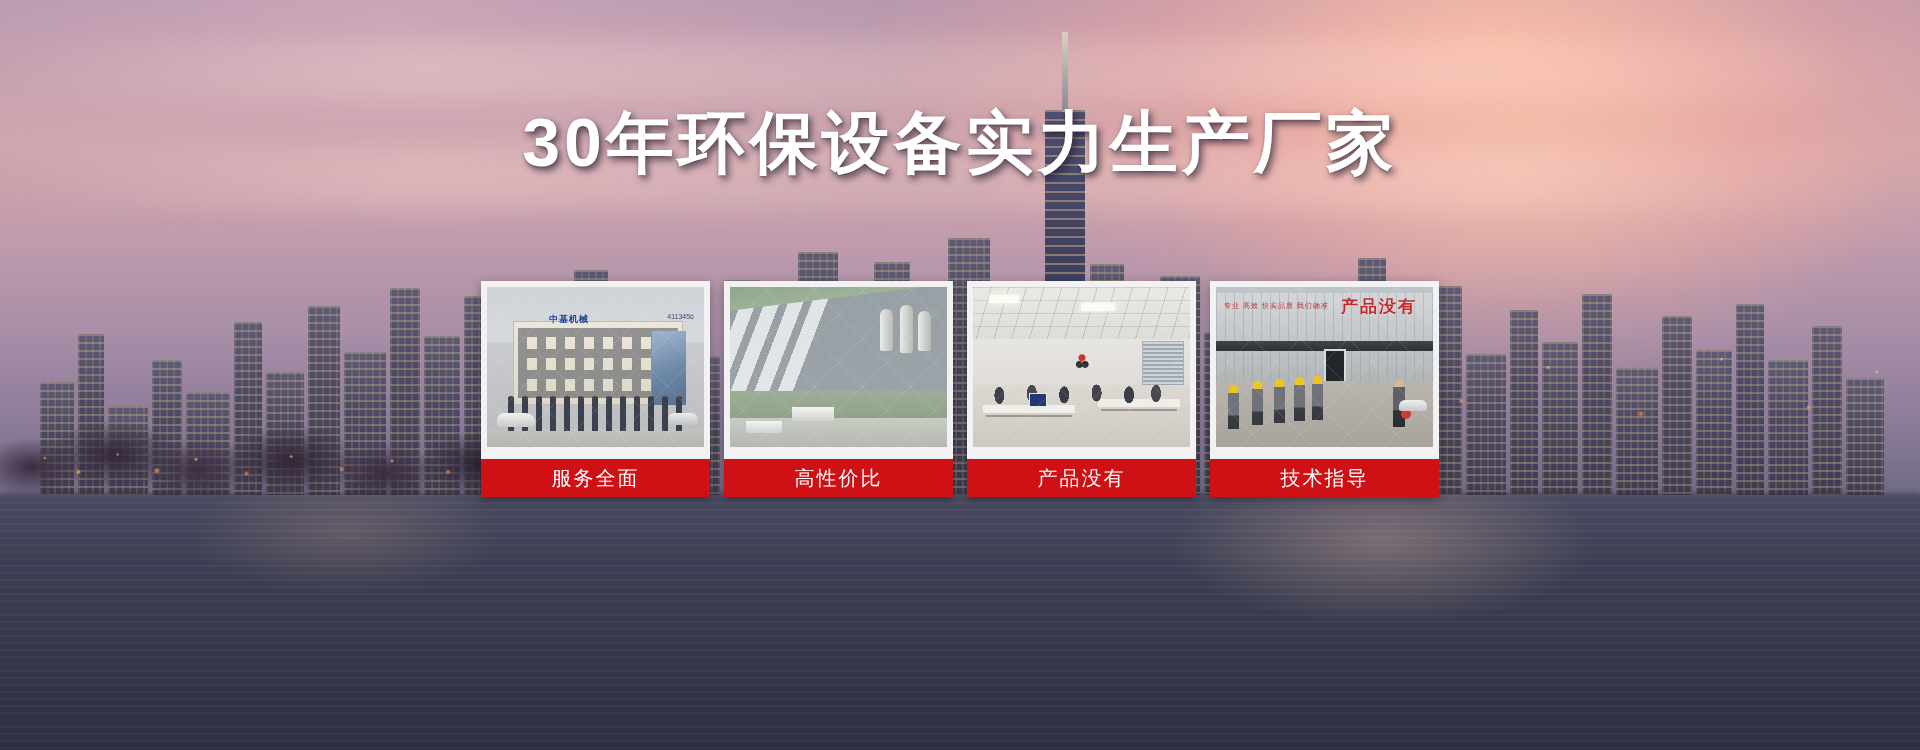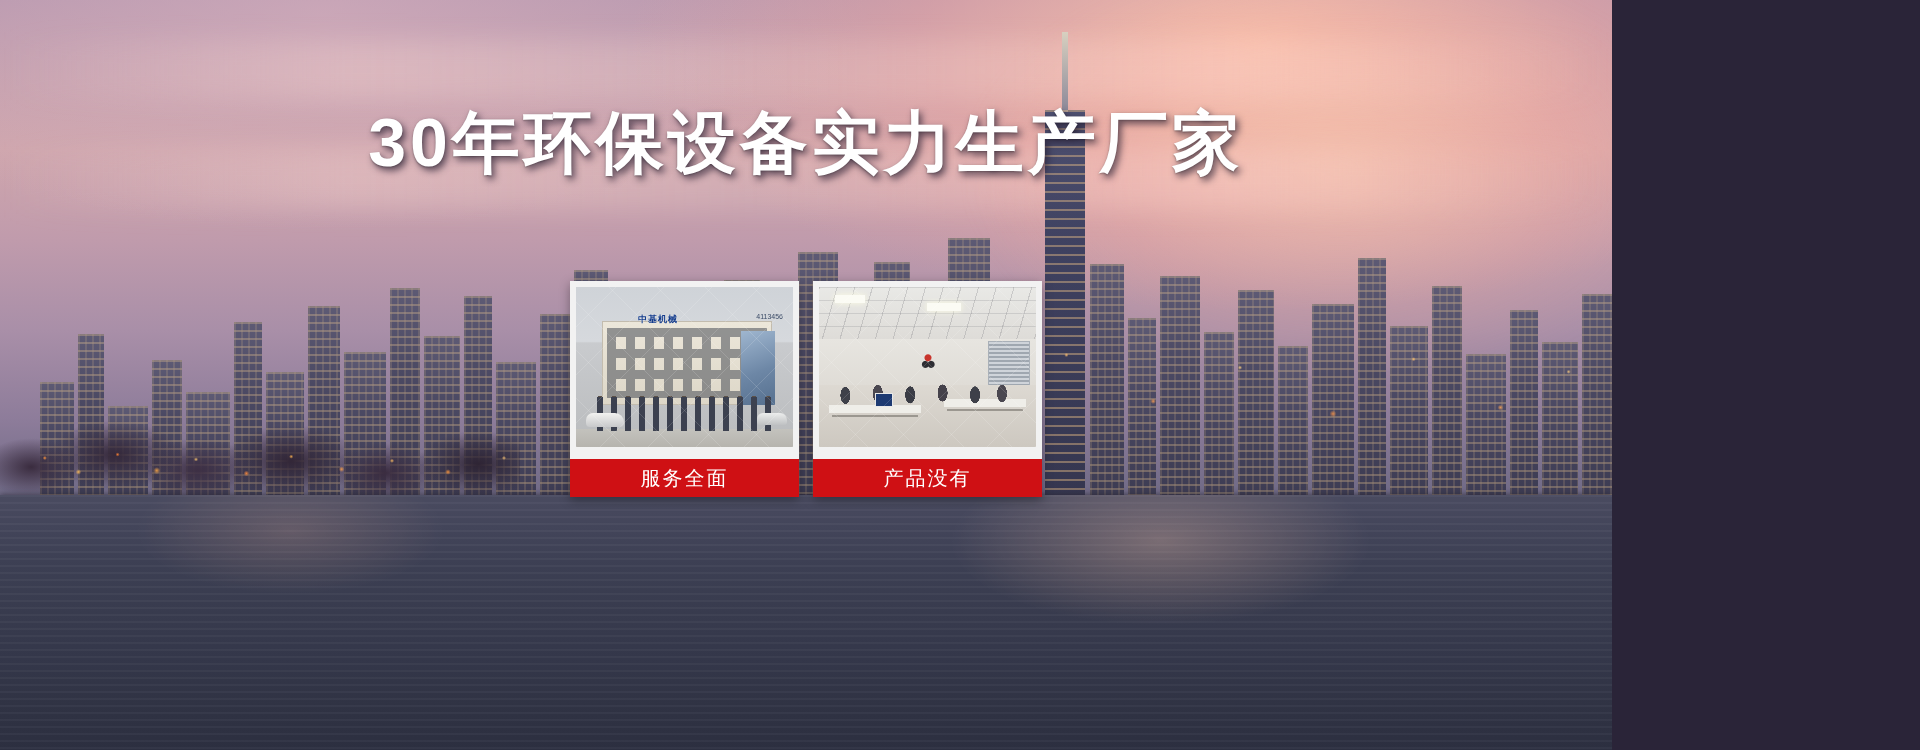--- a/index.html
+++ b/index.html
@@ -4,21 +4,21 @@
 <style>
   * { margin:0; padding:0; box-sizing:border-box; }
   html,body { width:1920px; height:750px; overflow:hidden; }
   body {
     font-family:"Liberation Sans","DejaVu Sans",sans-serif;
     background:#2a2438;
   }
 
   
   #banner {
-    position:relative; width:1612px; height:750px; overflow:hidden;
+    position:relative; width:1920px; height:750px; overflow:hidden;
   }
 
   
   .sky {
     position:absolute; inset:0;
     background:
       radial-gradient(ellipse 900px 380px at 78% 6%, rgba(255,196,170,.85) 0%, rgba(243,168,160,.45) 38%, rgba(190,150,170,0) 70%),
       radial-gradient(ellipse 760px 300px at 20% 2%, rgba(214,176,190,.60) 0%, rgba(170,150,180,0) 72%),
       linear-gradient(180deg,
         #b697ae 0%,
@@ -464,36 +464,74 @@
           <div class="staffhead"></div>
           <div class="staff"></div>
           <div class="car"></div>
           <div class="car2"></div>
           <div class="wm"></div>
         </div>
         <div class="card-label-spacer"></div>
         <div class="card-label">服务全面</div>
       </div>
 
+      <div class="card">
+        <div class="card-photo p2">
+          <div class="roofs"></div>
+          <div class="silo"></div>
+          <div class="silo silo2"></div>
+          <div class="silo silo3"></div>
+          <div class="yard"></div>
+          <div class="truck"></div>
+          <div class="truck truck2"></div>
+          <div class="wm"></div>
+        </div>
+        <div class="card-label-spacer"></div>
+        <div class="card-label">高性价比</div>
+      </div>
 
       <div class="card">
         <div class="card-photo p3">
           <div class="ceiling"></div>
           <div class="light"></div>
           <div class="light light2"></div>
           <div class="wall"></div>
           <div class="wallart"></div>
           <div class="blinds"></div>
           <div class="floor"></div>
           <div class="desk"></div>
           <div class="desk desk2"></div>
           <div class="ppl"></div>
           <div class="monitor"></div>
           <div class="wm"></div>
         </div>
         <div class="card-label-spacer"></div>
         <div class="card-label">产品没有</div>
       </div>
 
+      <div class="card">
+        <div class="card-photo p4">
+          <div class="hall"></div>
+          <div class="bigsign">产品没有</div>
+          <div class="smallsign">专业
+高效
+快实品质
+我们确准</div>
+          <div class="stripe"></div>
+          <div class="door"></div>
+          <div class="yard"></div>
+          <div class="worker w1"></div>
+          <div class="worker w2"></div>
+          <div class="worker w3"></div>
+          <div class="worker w4"></div>
+          <div class="worker w5"></div>
+          <div class="boss"></div>
+          <div class="helmet"></div>
+          <div class="car"></div>
+          <div class="wm"></div>
+        </div>
+        <div class="card-label-spacer"></div>
+        <div class="card-label">技术指导</div>
+      </div>
 
     </div>
   </div>
 </div>
 
 </body></html>

